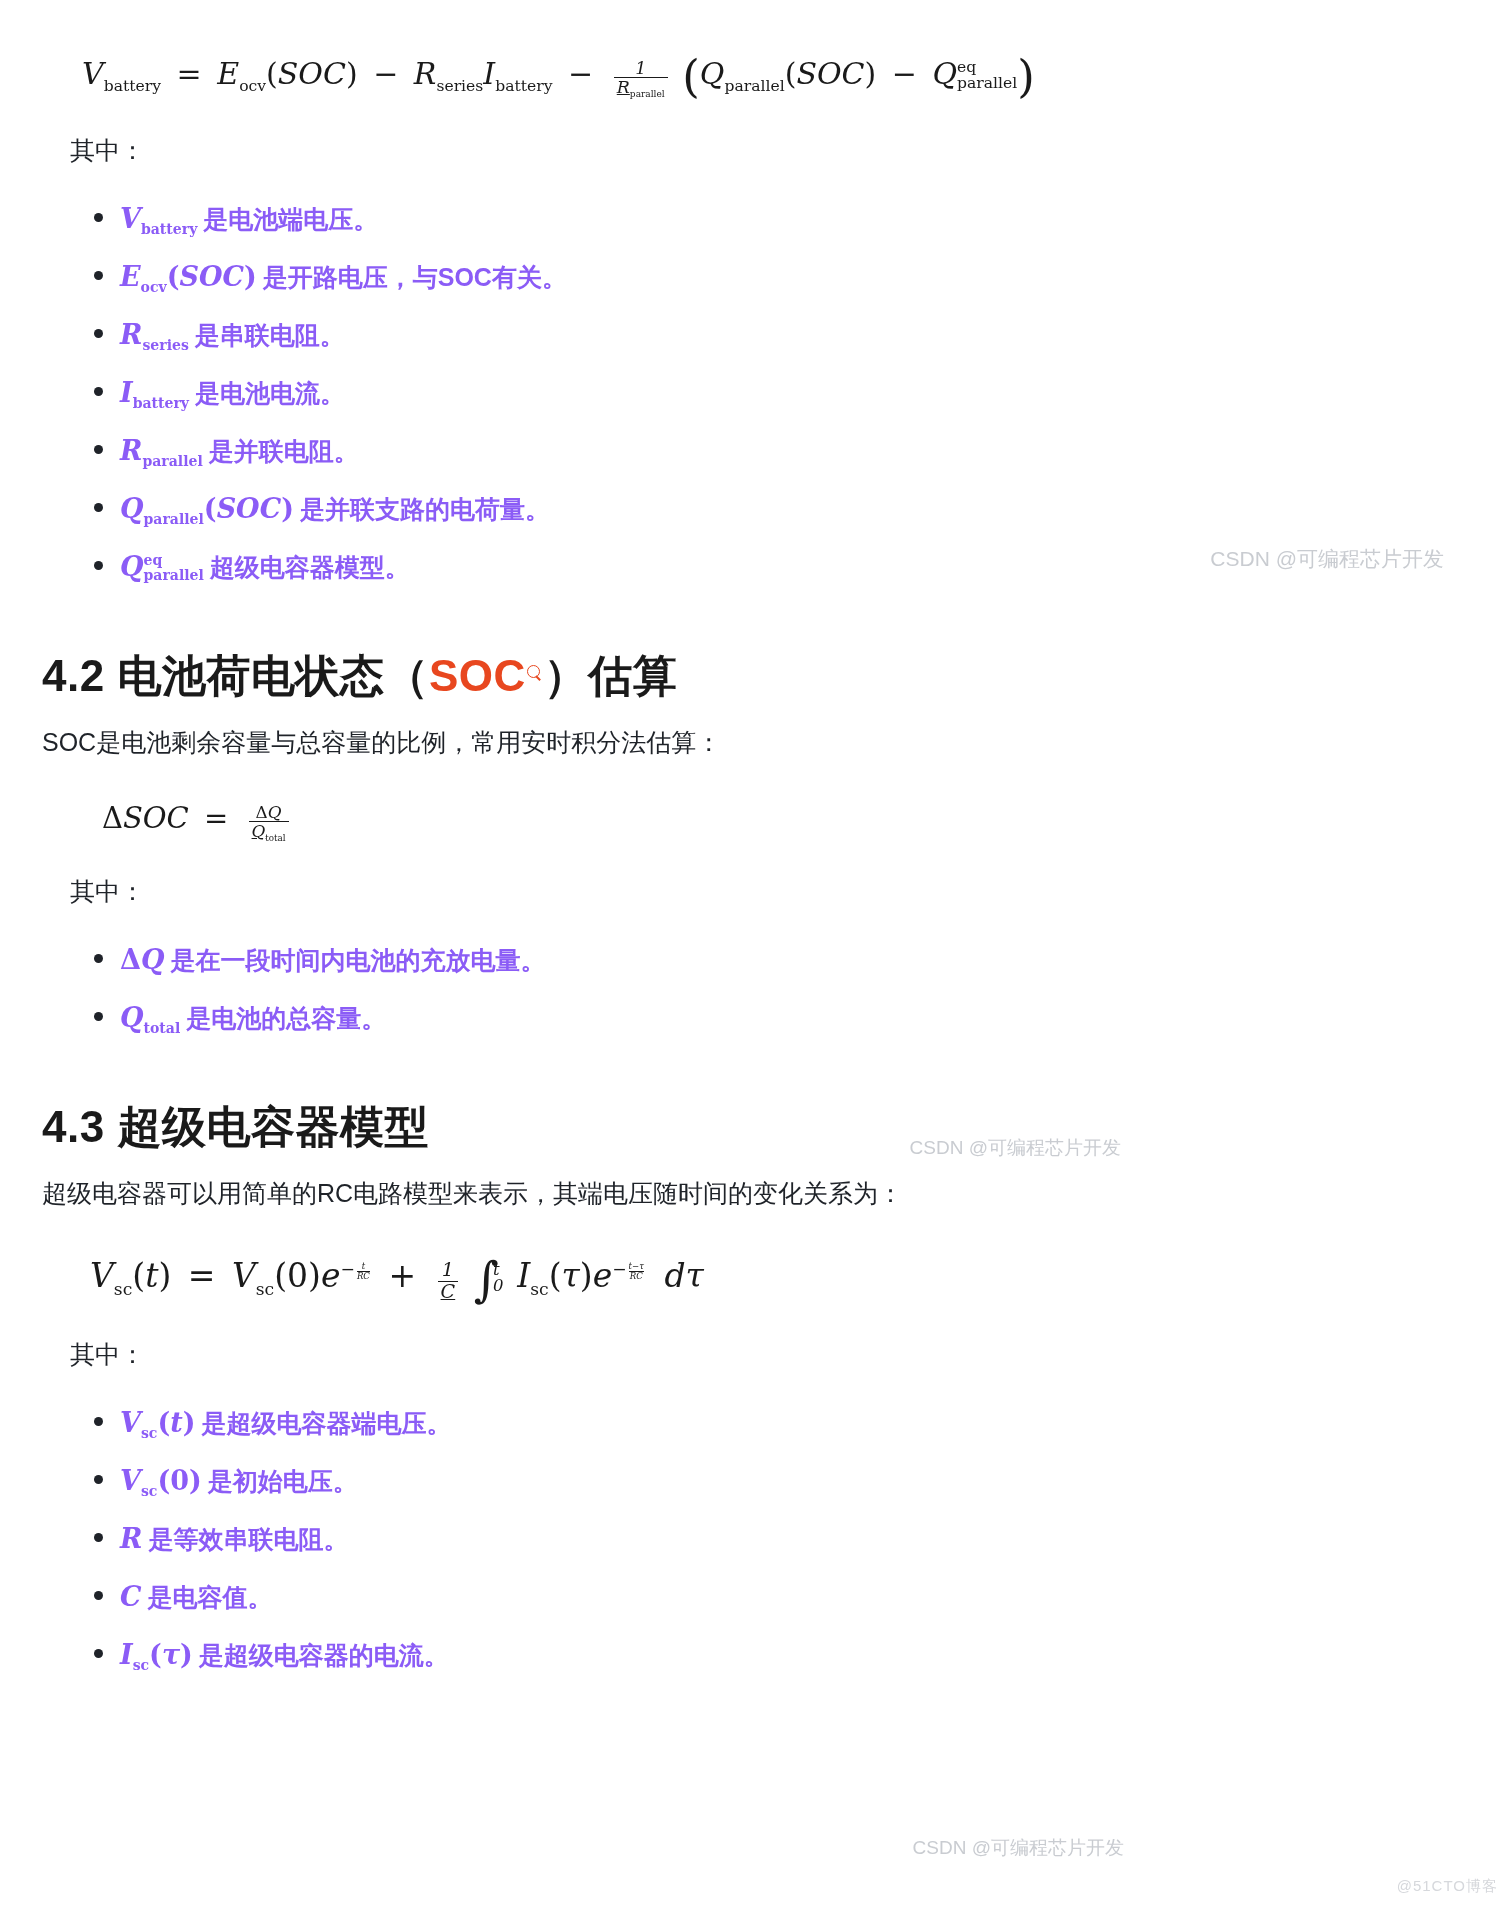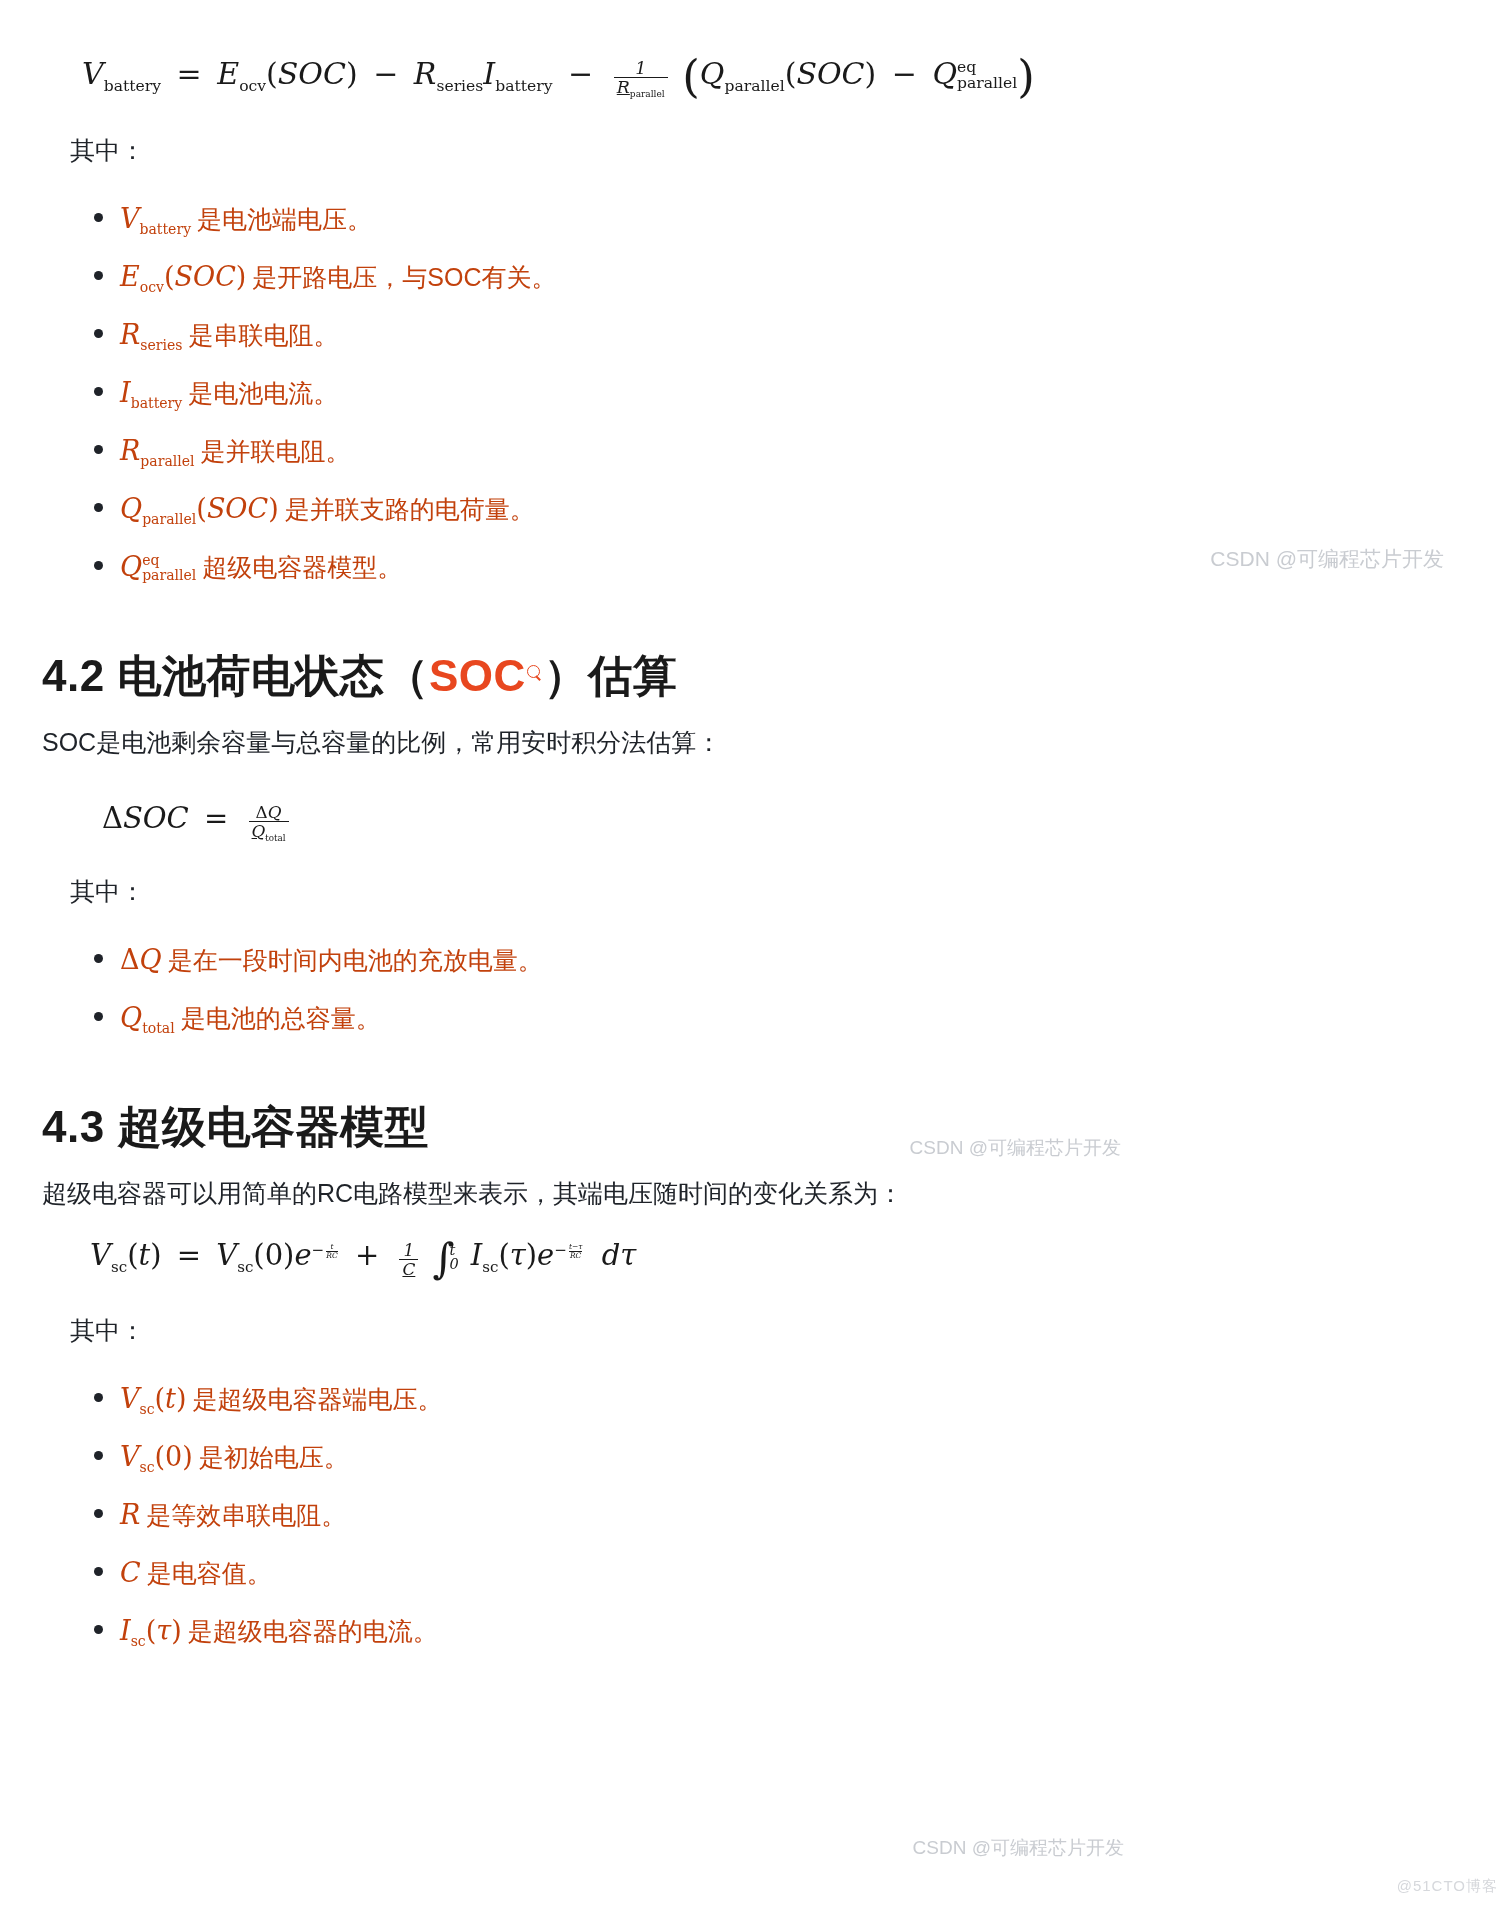--- a/index.html
+++ b/index.html
@@ -35,22 +35,22 @@
   }
   .formula-main {
     font-size: 30px;
     margin: 18px 0 0 40px;
   }
   .formula-soc {
     font-size: 29px;
     margin: 36px 0 0 60px;
   }
   .formula-sc {
-    font-size: 29px;
-    margin: 18px 0 0 48px;
+    font-size: 33px;
+    margin: 36px 0 0 48px;
   }
   .mi { font-family: "DejaVu Serif", serif; font-style: italic; }
   .mup { font-style: normal; }
   sub.sm, sup.sm {
     font-size: 0.52em;
     font-style: normal;
     font-family: "DejaVu Serif", serif;
   }
   .op { font-style: normal; padding: 0 6px; }
   .paren-big {
@@ -124,21 +124,22 @@
   ul.bullets {
     list-style: none;
     margin: 22px 0 0 0;
     padding: 0 0 0 78px;
   }
   ul.bullets li {
     position: relative;
     font-size: 25px;
     line-height: 1.78;
     margin-bottom: 10px;
-    color: #c2410c;
+    color: #8b5cf6;
+    font-weight: bold;
   }
   ul.bullets li::before {
     content: "";
     position: absolute;
     left: -26px;
     top: 18px;
     width: 9px;
     height: 9px;
     background: #1f2329;
     border-radius: 50%;

